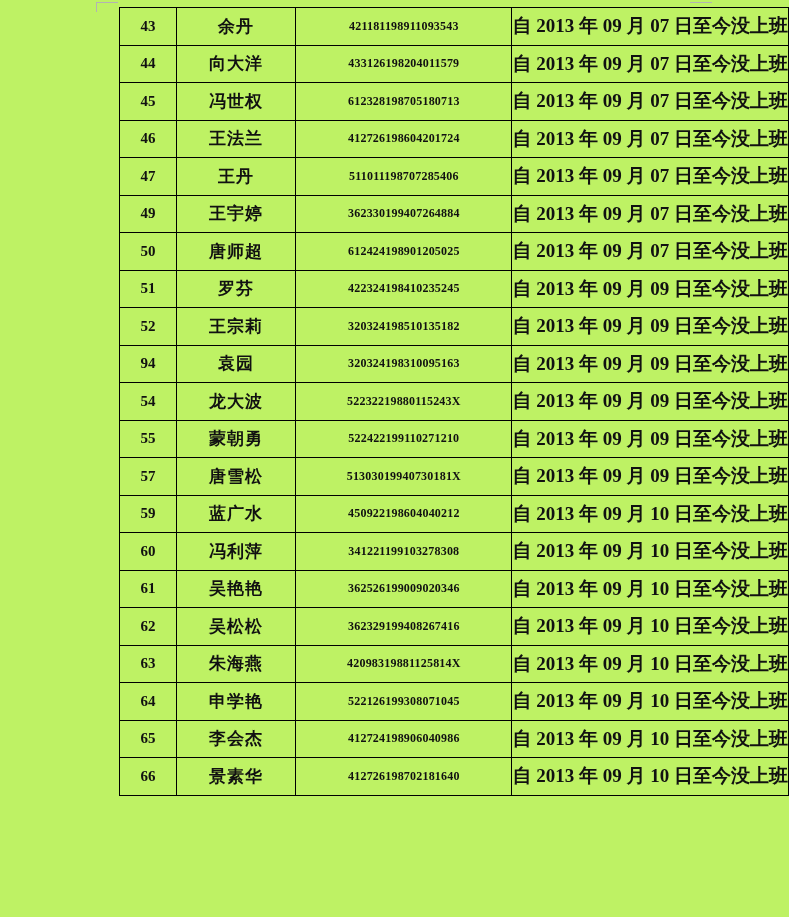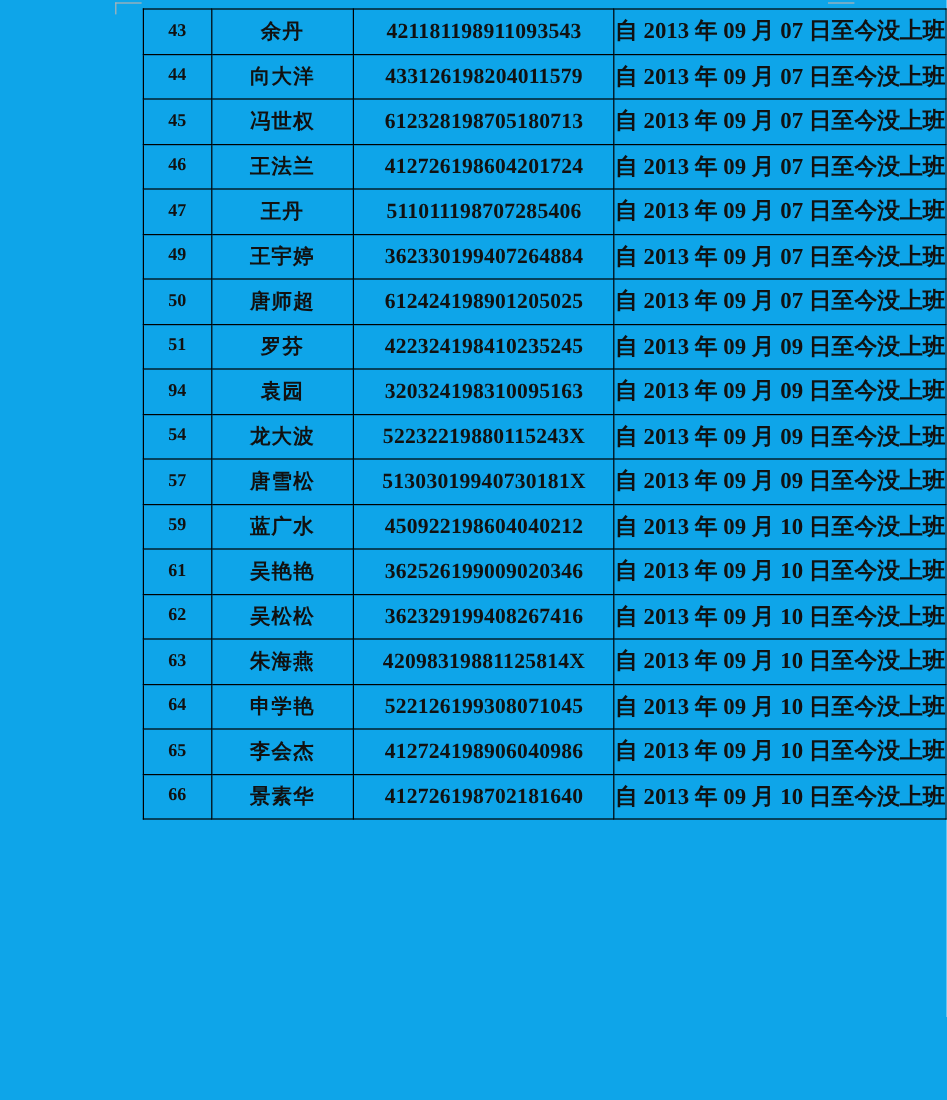--- a/index.html
+++ b/index.html
@@ -4,21 +4,21 @@
 <style>
   html, body {
     margin: 0;
     padding: 0;
     background: #ffffff;
   }
   .page {
     position: relative;
     width: 789px;
     height: 917px;
-    background: #0ea5e9;
+    background: #bef264;
     overflow: hidden;
     font-family: "Liberation Serif", "DejaVu Serif", serif;
   }
   
   .mark {
     position: absolute;
     background: #b3b3b3;
   }
   .mark-h-left  { left: 96px;  top: 2px; width: 22px; height: 1px; }
   .mark-v-left  { left: 96px;  top: 2px; width: 1px;  height: 10px; }
@@ -38,21 +38,21 @@
     padding: 0;
     text-align: center;
     vertical-align: middle;
     font-weight: bold;
     color: #111111;
     white-space: nowrap;
     overflow: hidden;
   }
   td.c-no     { width: 58px;  font-size: 15px; }
   td.c-name   { width: 121px; font-size: 17px; letter-spacing: 1px; }
-  td.c-id     { width: 219px; font-size: 18px; letter-spacing: 0.2px; }
+  td.c-id     { width: 219px; font-size: 12px; letter-spacing: 0.2px; }
   td.c-status { width: 226px; font-size: 19px; }
 </style>
 </head>
 <body>
 
 <div class="page">
   <div class="mark mark-h-left"></div>
   <div class="mark mark-v-left"></div>
   <div class="mark mark-h-right"></div>
 
@@ -100,41 +100,59 @@
           <td class="c-id">612424198901205025</td>
           <td class="c-status">自 2013 年 09 月 07 日至今没上班</td>
         </tr>
         <tr>
           <td class="c-no">51</td>
           <td class="c-name">罗芬</td>
           <td class="c-id">422324198410235245</td>
           <td class="c-status">自 2013 年 09 月 09 日至今没上班</td>
         </tr>
         <tr>
+          <td class="c-no">52</td>
+          <td class="c-name">王宗莉</td>
+          <td class="c-id">320324198510135182</td>
+          <td class="c-status">自 2013 年 09 月 09 日至今没上班</td>
+        </tr>
+        <tr>
           <td class="c-no">94</td>
           <td class="c-name">袁园</td>
           <td class="c-id">320324198310095163</td>
           <td class="c-status">自 2013 年 09 月 09 日至今没上班</td>
         </tr>
         <tr>
           <td class="c-no">54</td>
           <td class="c-name">龙大波</td>
           <td class="c-id">52232219880115243X</td>
           <td class="c-status">自 2013 年 09 月 09 日至今没上班</td>
         </tr>
         <tr>
+          <td class="c-no">55</td>
+          <td class="c-name">蒙朝勇</td>
+          <td class="c-id">522422199110271210</td>
+          <td class="c-status">自 2013 年 09 月 09 日至今没上班</td>
+        </tr>
+        <tr>
           <td class="c-no">57</td>
           <td class="c-name">唐雪松</td>
           <td class="c-id">51303019940730181X</td>
           <td class="c-status">自 2013 年 09 月 09 日至今没上班</td>
         </tr>
         <tr>
           <td class="c-no">59</td>
           <td class="c-name">蓝广水</td>
           <td class="c-id">450922198604040212</td>
+          <td class="c-status">自 2013 年 09 月 10 日至今没上班</td>
+        </tr>
+        <tr>
+          <td class="c-no">60</td>
+          <td class="c-name">冯利萍</td>
+          <td class="c-id">341221199103278308</td>
           <td class="c-status">自 2013 年 09 月 10 日至今没上班</td>
         </tr>
         <tr>
           <td class="c-no">61</td>
           <td class="c-name">吴艳艳</td>
           <td class="c-id">362526199009020346</td>
           <td class="c-status">自 2013 年 09 月 10 日至今没上班</td>
         </tr>
         <tr>
           <td class="c-no">62</td>

